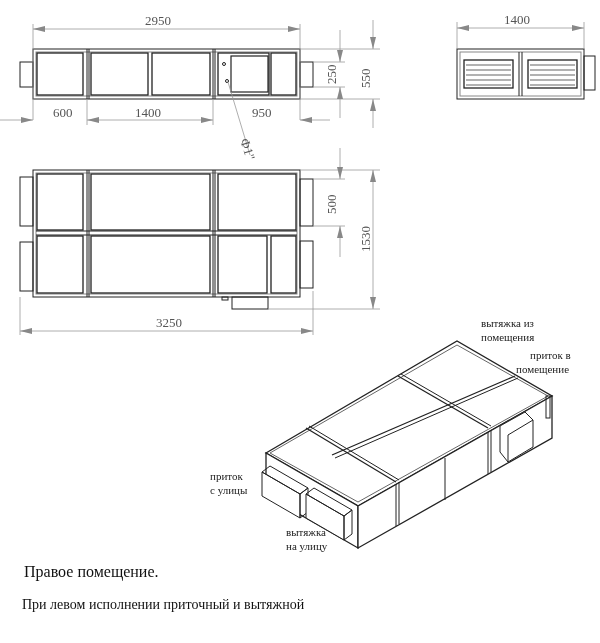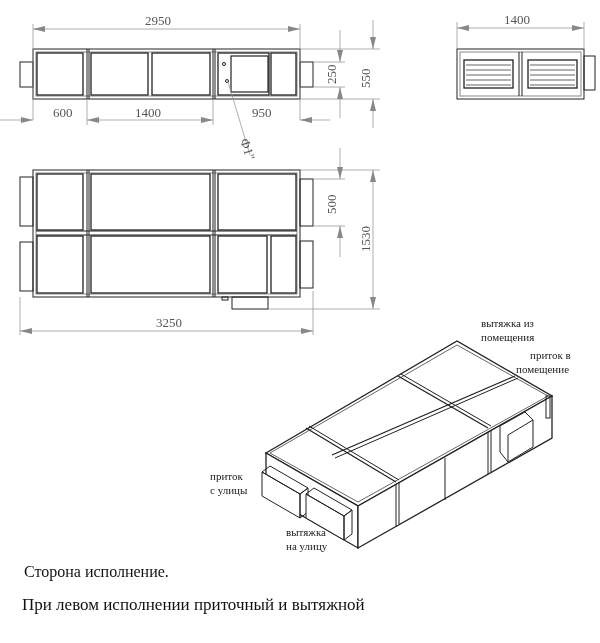--- a/index.html
+++ b/index.html
@@ -1,21 +1,21 @@
 <!DOCTYPE html>
 <html><head>
 <meta charset="utf-8">
 <style>
   html, body { margin: 0; padding: 0; background: #ffffff; }
   body { width: 600px; height: 643px; position: relative; overflow: hidden; font-family: "Liberation Serif", serif; }
   svg.drawing { position: absolute; left: 0; top: 0; }
   .dim-text { font-family: "Liberation Serif", serif; font-size: 13px; fill: #555; }
   .label-text { font-family: "Liberation Serif", serif; font-size: 11px; fill: #222; }
   .caption-title { position: absolute; left: 24px; top: 563px; font-size: 16px; color: #111; font-family: "Liberation Serif", serif; }
-  .caption-note { position: absolute; left: 22px; top: 598px; font-size: 17px; color: #111; line-height: 14px; font-family: "Liberation Serif", serif; }
+  .caption-note { position: absolute; left: 22px; top: 598px; font-size: 14px; color: #111; line-height: 14px; font-family: "Liberation Serif", serif; }
 </style>
 </head>
 <body>
 
 <svg class="drawing" width="600" height="560" viewBox="0 0 600 560">
   <defs>
     <marker id="arr" markerWidth="12" markerHeight="6" refX="12" refY="3" orient="auto" markerUnits="userSpaceOnUse">
       <path d="M0,0 L12,3 L0,6 Z" fill="#888"></path>
     </marker>
     <marker id="arrS" markerWidth="12" markerHeight="6" refX="0" refY="3" orient="auto" markerUnits="userSpaceOnUse">
@@ -179,16 +179,16 @@
     <text class="label-text" x="481" y="341">помещения</text>
     <text class="label-text" x="530" y="359">приток в</text>
     <text class="label-text" x="516" y="373">помещение</text>
     <text class="label-text" x="210" y="480">приток</text>
     <text class="label-text" x="210" y="494">с улицы</text>
     <text class="label-text" x="286" y="536">вытяжка</text>
     <text class="label-text" x="286" y="550">на улицу</text>
   </g>
 </svg>
 
-<div class="caption-title">Сторона исполнение.</div>
+<div class="caption-title">Правое помещение.</div>
 <div class="caption-note">
   <div>При левом исполнении приточный и вытяжной</div>
 </div>
 
 </body></html>

